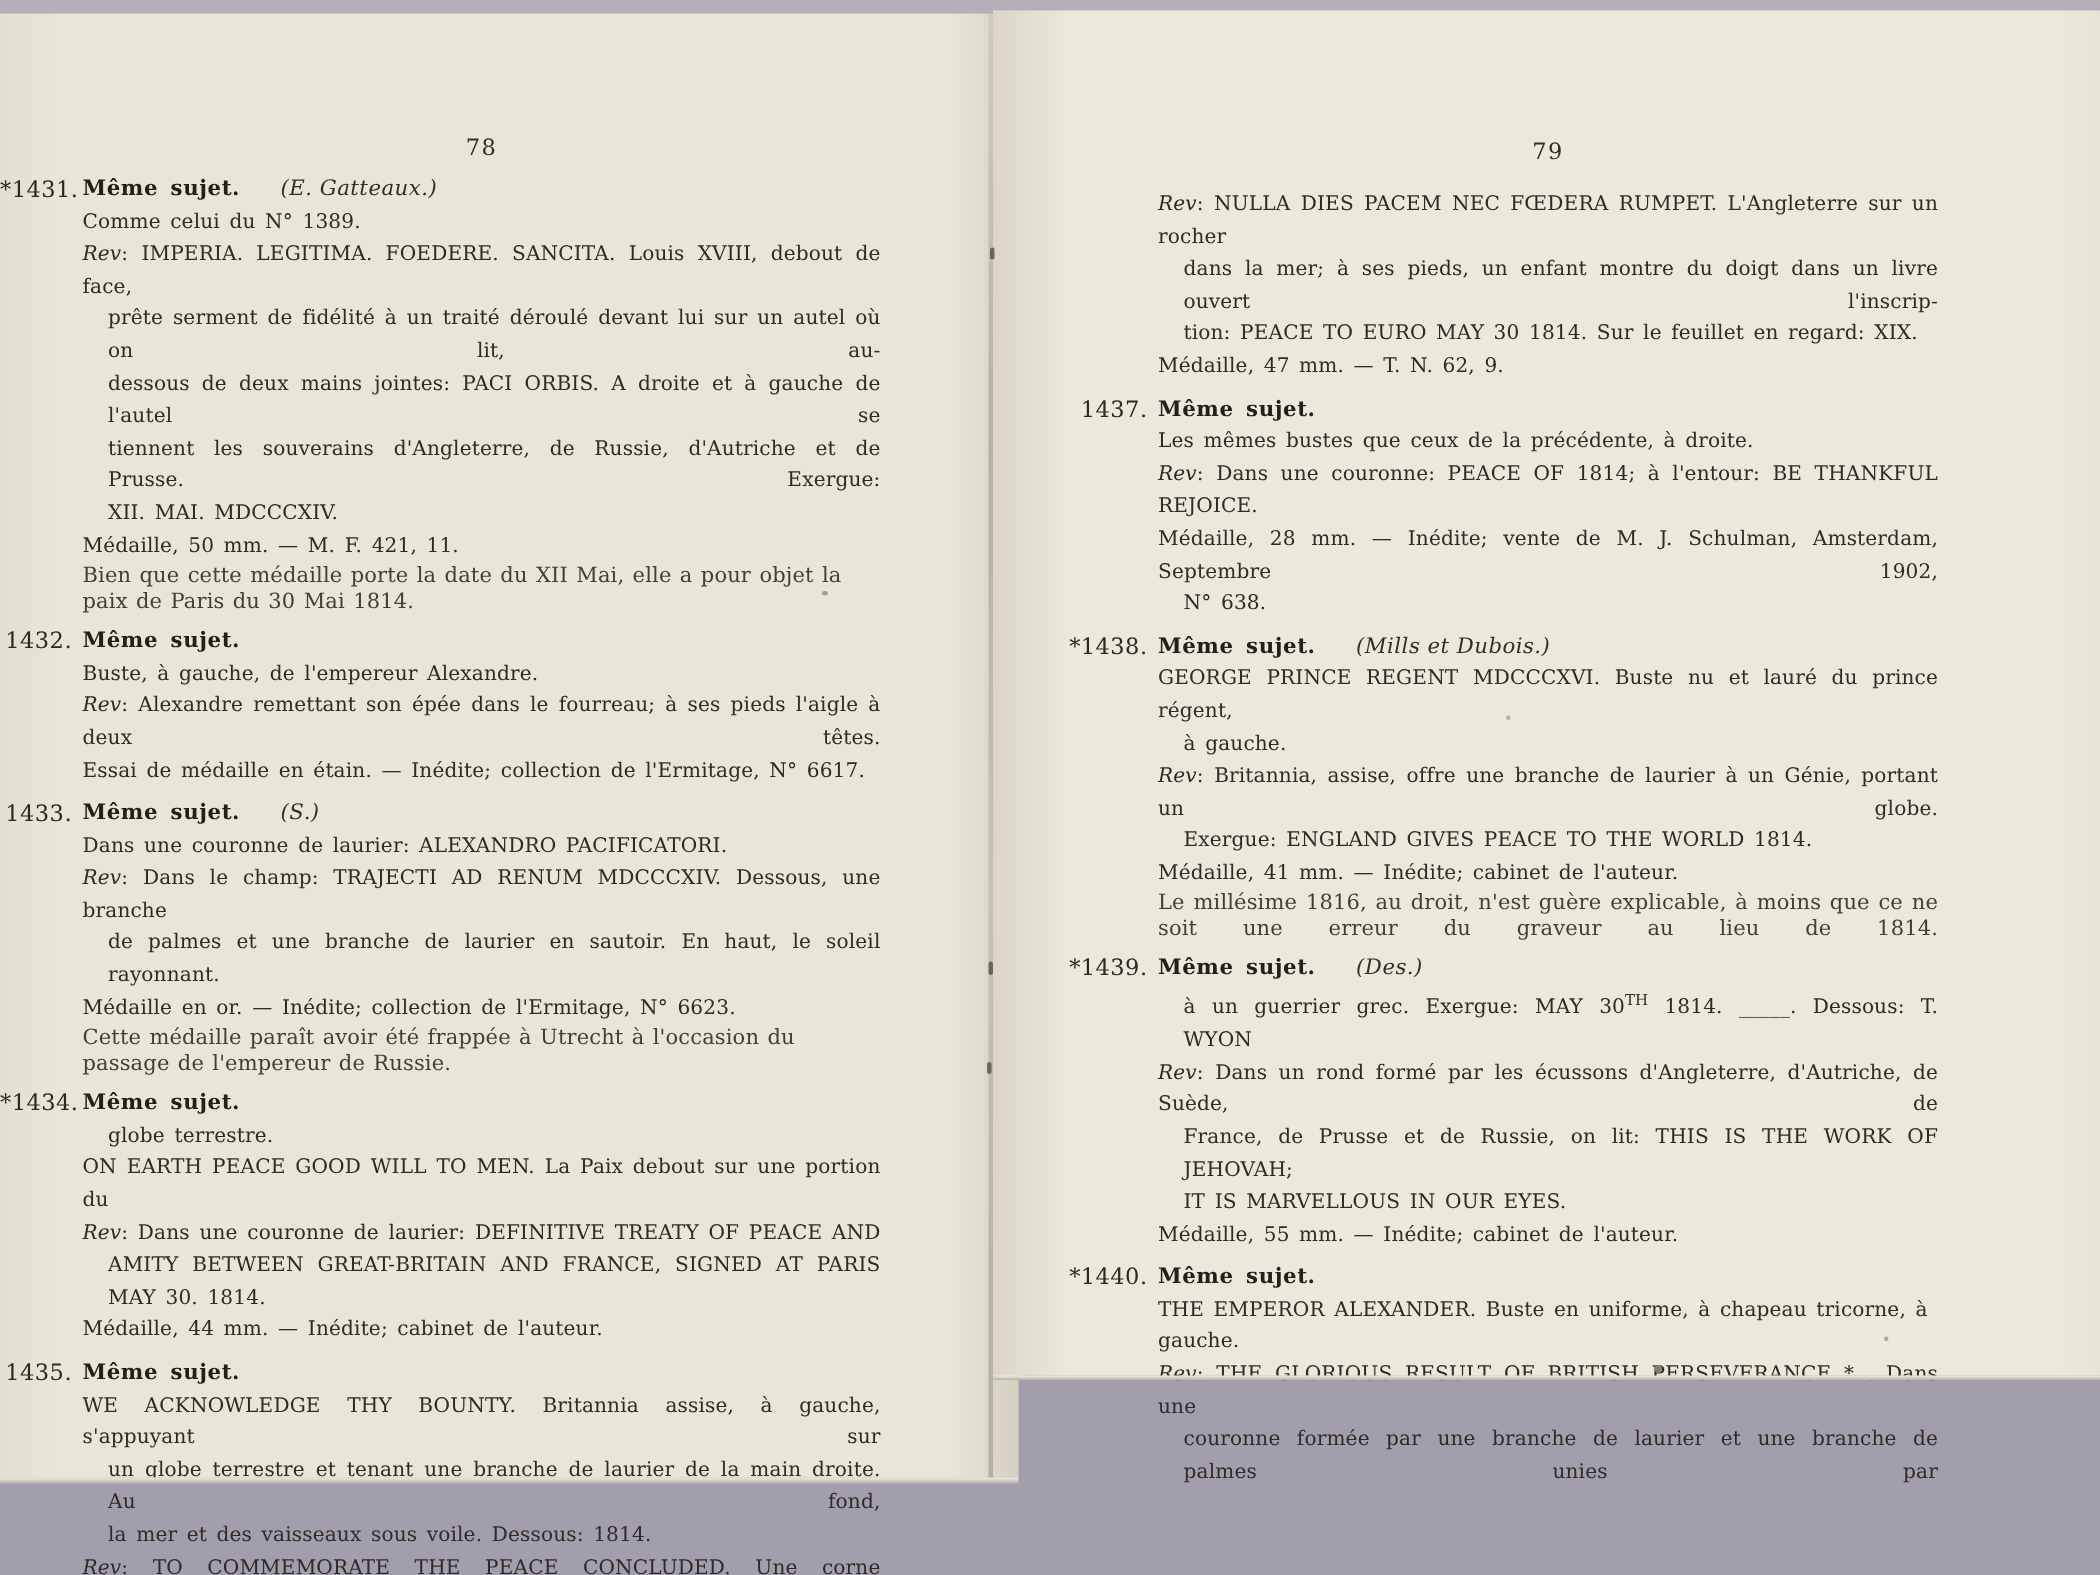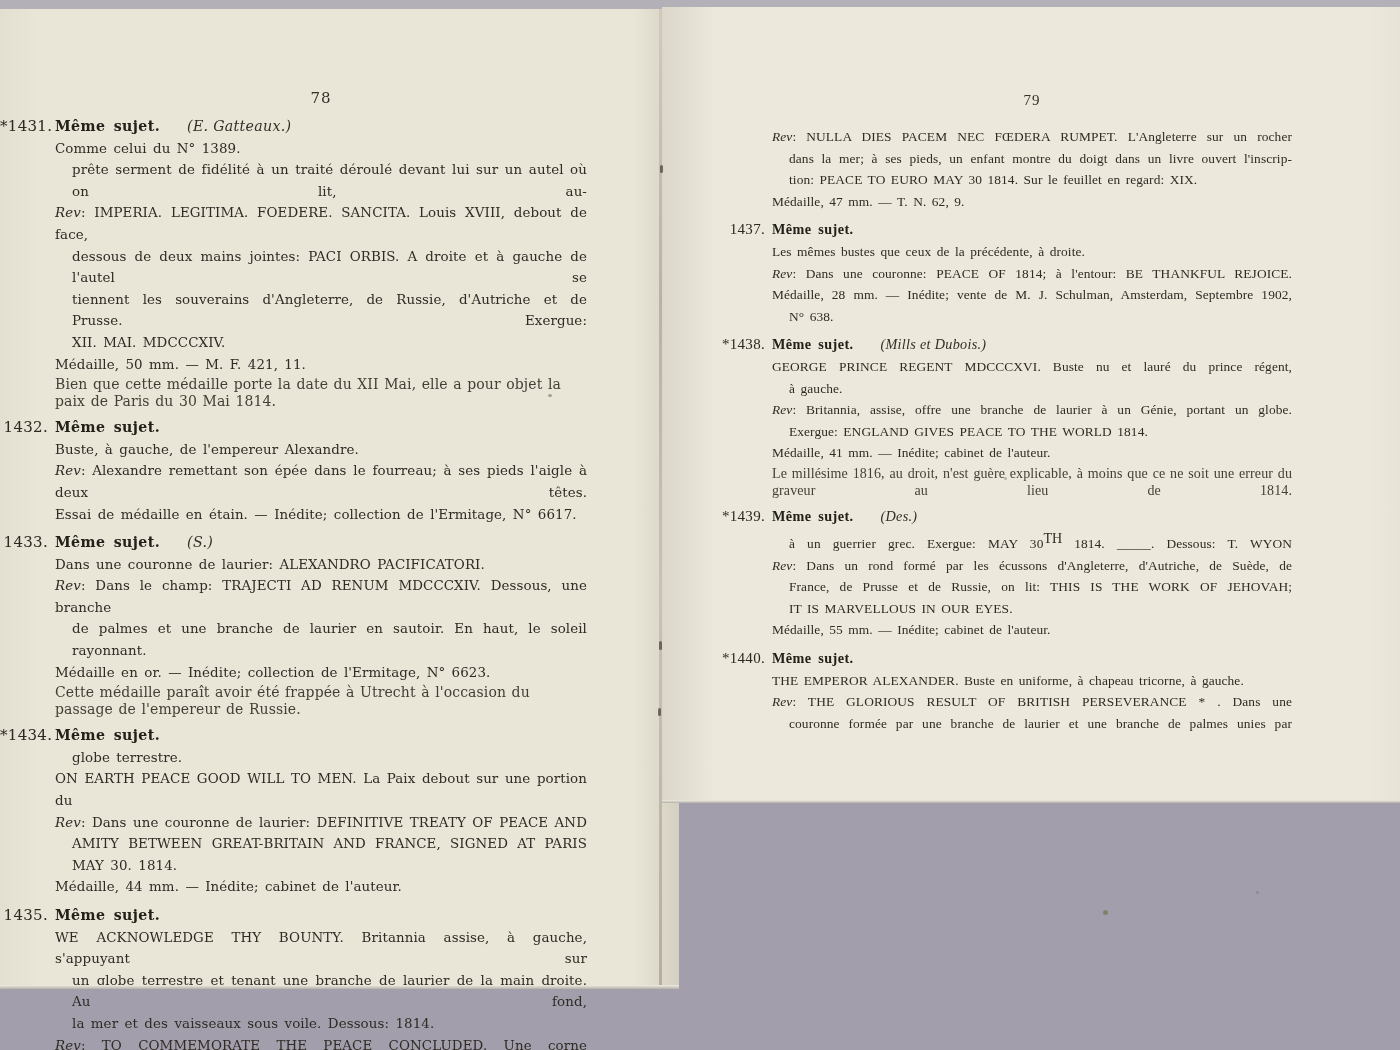--- a/index.html
+++ b/index.html
@@ -15,26 +15,25 @@
   .page{position:absolute;color:#2e2a24;}
   .page--left{
     left:0;top:9px;width:662px;height:976px;
     --contl:55px;--contw:532px;
     background:linear-gradient(to right, rgba(120,108,92,.05), rgba(120,108,92,0) 38px),
                linear-gradient(to left, rgba(104,94,80,.16), rgba(104,94,80,0) 46px),
                #e9e5d7;
     padding-left:17px;
   }
   .page--right{
-    left:662px;top:7px;width:738px;height:793px;
+    left:662px;top:7px;width:738px;height:910px;
     --contl:110px;--contw:520px;
     background:linear-gradient(to right, rgba(104,94,80,.13), rgba(104,94,80,0) 52px),
                linear-gradient(to left, rgba(120,108,92,.04), rgba(120,108,92,0) 30px),
                #ece8db;
-    font-family:Liberation Serif, serif;
   }
   .pedge{position:absolute;left:0;right:0;bottom:-4px;height:4px;
     background:linear-gradient(#f0ede3,#b5b1a6);}
   .page--right .pedge{bottom:-3px;height:3px;}
 
   .phdr{
     position:absolute;top:var(--hdrtop);left:var(--contl);width:var(--contw);
     text-align:center;font-size:15px;letter-spacing:1px;color:#332f28;
   }
   .page--left{--hdrtop:80px;--conttop:107px;}
@@ -53,42 +52,42 @@
   .etitle{font-weight:700;color:#23201a;letter-spacing:.4px;word-spacing:3px;text-align:center;}
   .eattr{font-style:italic;color:#332f28;margin-left:27px;letter-spacing:.3px;}
 
   .ln{
     line-height:21.6px;font-size:13.4px;width:var(--contw);
     word-spacing:2px;letter-spacing:.1px;color:#2f2b25;
   }
   .ln.i1{padding-left:17px;width:calc(var(--contw) - 17px);}
   .ln.jf{text-align:justify;text-align-last:justify;}
   .ln .it{font-style:italic;}
-  .ln .sup{font-size:14px;vertical-align:super;letter-spacing:0;}
+  .ln .sup{font-size:10px;vertical-align:super;letter-spacing:0;}
   .ln.nt{font-size:14px;line-height:17px;padding-top:1px;color:#443f36;word-spacing:1px;}
 
   .crease{position:absolute;left:659px;top:9px;width:3px;height:976px;
     background:linear-gradient(to bottom, rgba(88,79,66,.10), rgba(88,79,66,.28) 30%, rgba(88,79,66,.16) 60%, rgba(88,79,66,.30));}
   .stitch{position:absolute;width:3px;border-radius:2px;background:#4e463d;opacity:.75;}
   .speck{position:absolute;border-radius:50%;background:#857f6e;}
 </style>
 </head>
 <body>
 
 <div class="scene">
   <div class="strip"></div>
 
   <div class="page page--left">
     <div class="phdr">78</div>
     <div class="content">
         <div class="entry">
           <div class="eh"><span class="enum">*1431.</span><span class="etitle">Même sujet.</span><span class="eattr">(E. Gatteaux.)</span></div>
           <div class="ln"><span>Comme celui du N° 1389.</span></div>
+          <div class="ln jf"><span class="it">Rev</span><span>: IMPERIA. LEGITIMA. FOEDERE. SANCITA.  Louis XVIII, debout de face,</span></div>
           <div class="ln i1 jf"><span>prête serment de fidélité à un traité déroulé devant lui sur un autel où on lit, au-</span></div>
-          <div class="ln jf"><span class="it">Rev</span><span>: IMPERIA. LEGITIMA. FOEDERE. SANCITA.  Louis XVIII, debout de face,</span></div>
           <div class="ln i1 jf"><span>dessous de deux mains jointes: PACI ORBIS.  A droite et à gauche de l'autel se</span></div>
           <div class="ln i1 jf"><span>tiennent les souverains d'Angleterre, de Russie, d'Autriche et de Prusse.  Exergue:</span></div>
           <div class="ln i1"><span>XII. MAI. MDCCCXIV.</span></div>
           <div class="ln"><span>Médaille, 50 mm. — M. F. 421, 11.</span></div>
           <div class="ln nt"><span>Bien que cette médaille porte la date du XII Mai, elle a pour objet la paix de Paris du 30 Mai 1814.</span></div>
         </div>
         <div class="entry">
           <div class="eh"><span class="enum">1432.</span><span class="etitle">Même sujet.</span></div>
           <div class="ln"><span>Buste, à gauche, de l'empereur Alexandre.</span></div>
           <div class="ln jf"><span class="it">Rev</span><span>: Alexandre remettant son épée dans le fourreau; à ses pieds l'aigle à deux têtes.</span></div>

